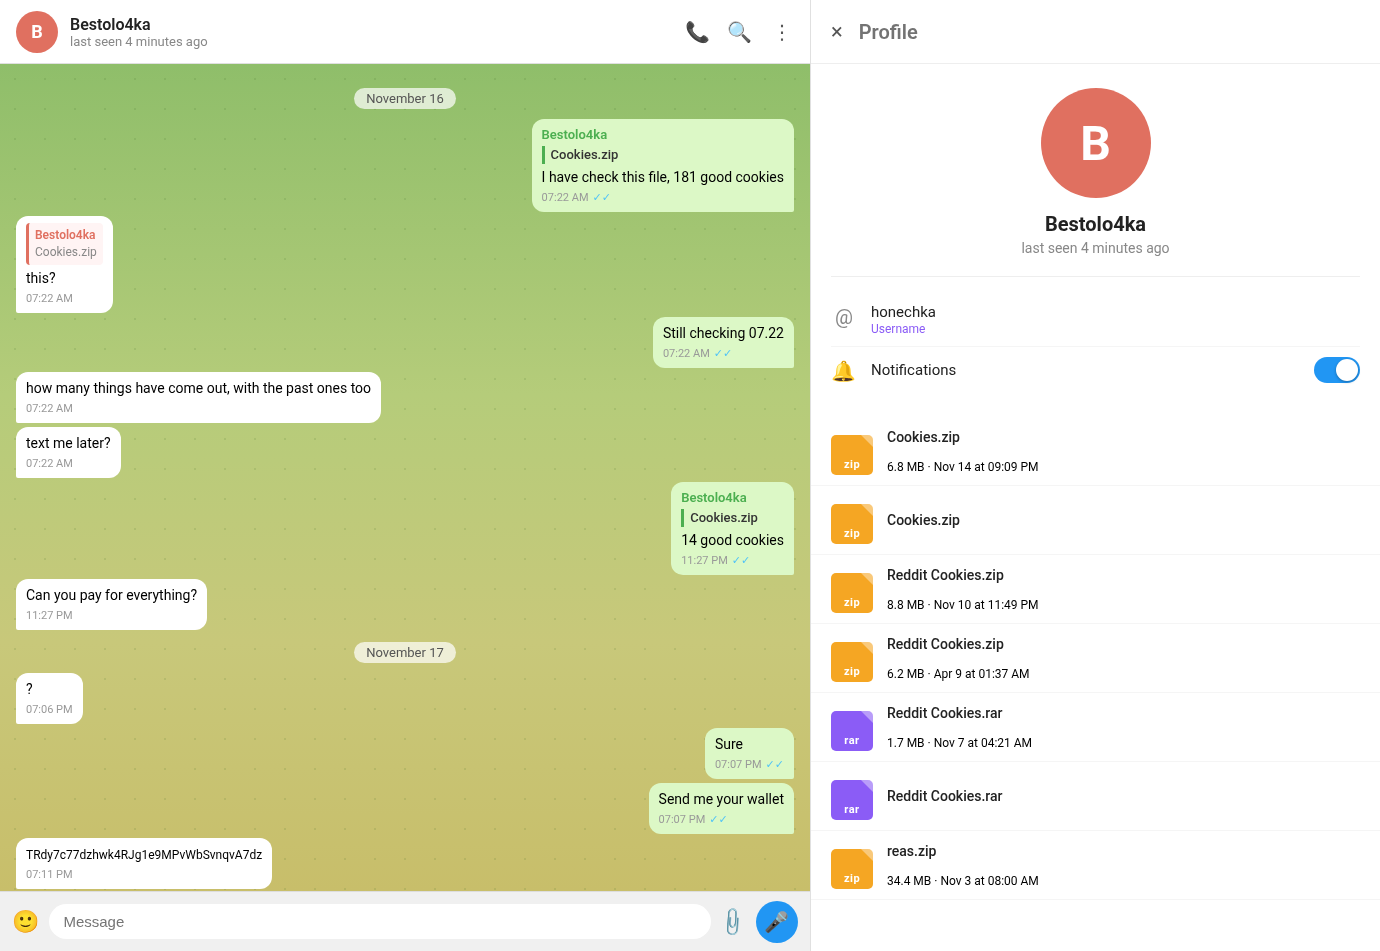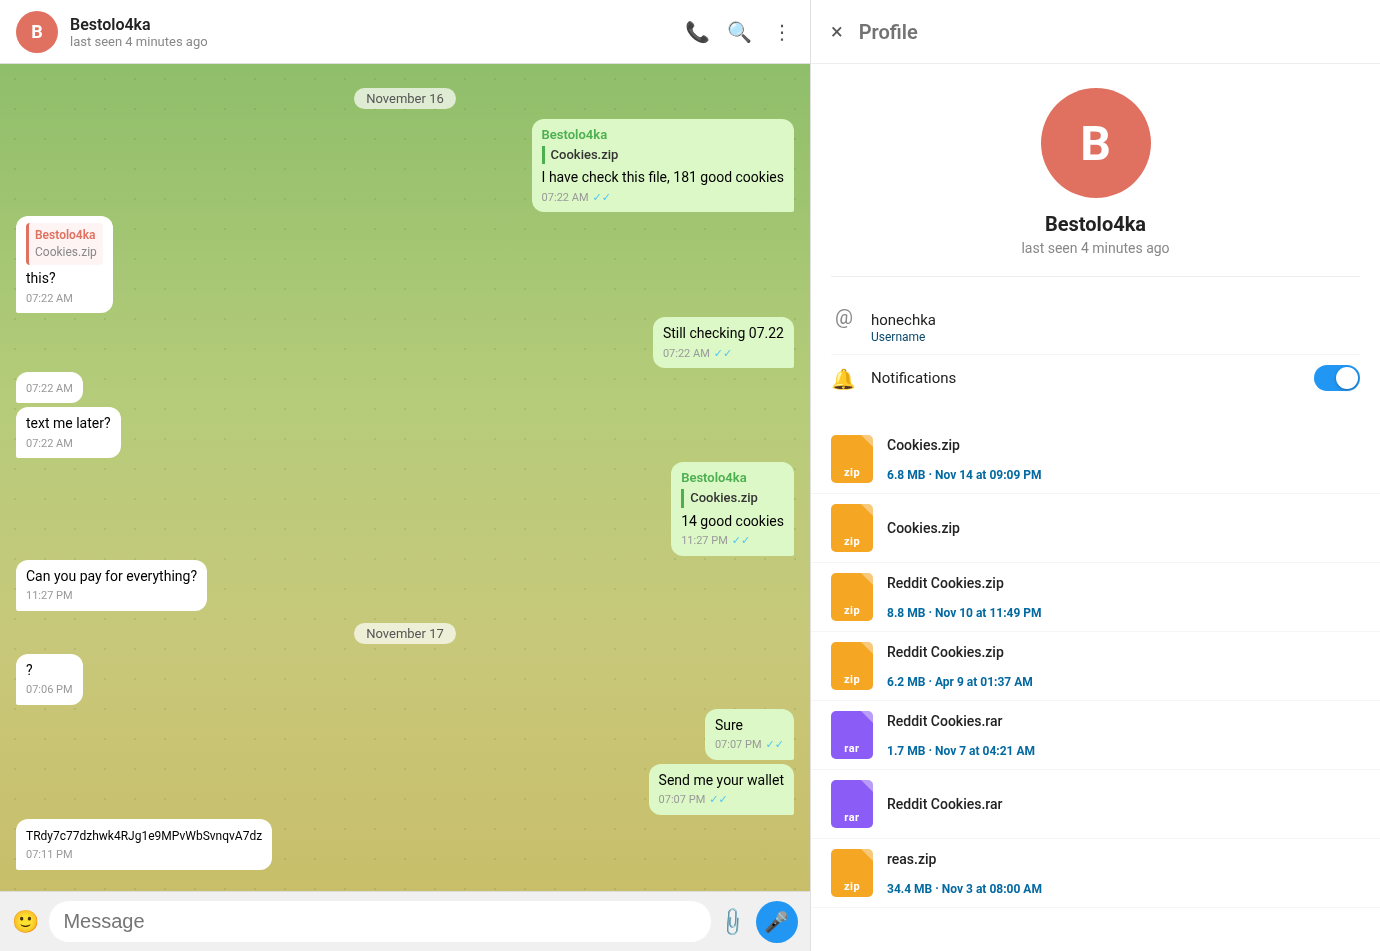--- a/index.html
+++ b/index.html
@@ -45,59 +45,59 @@
     .file-name { font-size: 13px; font-weight: 500; color: #333; border-left: 3px solid #4caf50; padding-left: 6px; margin-bottom: 4px; }
 
     
     .reply-bubble { background: #fff4f4; border-left: 3px solid #e07060; padding: 4px 6px; border-radius: 4px; margin-bottom: 4px; }
     .reply-name { font-size: 12px; color: #e07060; font-weight: 600; }
     .reply-file { font-size: 12px; color: #888; }
 
     
     .chat-input-area { display: flex; align-items: center; padding: 8px 12px; background: #f0f0f0; border-top: 1px solid #ddd; height: 60px; gap: 10px; }
     .emoji-btn { font-size: 22px; cursor: pointer; color: #888; flex-shrink: 0; }
-    .msg-input { flex: 1; border: none; background: #fff; border-radius: 20px; padding: 9px 14px; font-size: 20px; outline: none; color: #999; }
+    .msg-input { flex: 1; border: none; background: #fff; border-radius: 20px; padding: 9px 14px; font-size: 15px; outline: none; color: #999; }
     .attach-btn { font-size: 20px; cursor: pointer; color: #888; flex-shrink: 0; transform: rotate(45deg); display: inline-block; }
     .mic-btn { width: 42px; height: 42px; border-radius: 50%; background: #2196f3; display: flex; align-items: center; justify-content: center; cursor: pointer; flex-shrink: 0; }
     .mic-icon { color: #fff; font-size: 20px; }
 
     
     .profile-panel { flex: 1; background: #fff; display: flex; flex-direction: column; border-left: 1px solid #e0e0e0; height: 100%; }
     .profile-header { display: flex; align-items: center; padding: 14px 20px; border-bottom: 1px solid #eee; height: 64px; }
     .close-btn { font-size: 22px; cursor: pointer; color: #555; margin-right: 16px; }
     .profile-title { font-size: 20px; font-weight: 600; color: #737373; }
 
     .profile-body { padding: 24px 20px; display: flex; flex-direction: column; align-items: center; }
     .profile-avatar { width: 110px; height: 110px; border-radius: 50%; background: #e07060; display: flex; align-items: center; justify-content: center; color: #fff; font-size: 48px; font-weight: bold; margin-bottom: 14px; }
     .profile-name { font-size: 20px; font-weight: 700; color: #222; margin-bottom: 4px; }
     .profile-status { font-size: 14px; color: #888; margin-bottom: 20px; }
 
     .profile-info { width: 100%; border-top: 1px solid #eee; padding-top: 16px; }
     .info-row { display: flex; align-items: flex-start; gap: 14px; padding: 10px 0; border-bottom: 1px solid #f5f5f5; }
     .info-icon { font-size: 20px; color: #888; width: 26px; text-align: center; flex-shrink: 0; margin-top: 2px; }
-    .info-content { flex: 1; margin-top: 8px; }
+    .info-content { flex: 1; }
     .info-value { font-size: 15px; color: #222; }
-    .info-label { font-size: 12px; color: #0c4a6e; margin-top: 1px; }
+    .info-label { font-size: 12px; color: #8b5cf6; margin-top: 1px; }
     .toggle-row { display: flex; align-items: center; gap: 14px; padding: 10px 0; }
     .toggle-label { font-size: 15px; color: #222; flex: 1; }
     .toggle { width: 46px; height: 26px; background: #2196f3; border-radius: 13px; position: relative; cursor: pointer; flex-shrink: 0; }
     .toggle-dot { width: 22px; height: 22px; background: #fff; border-radius: 50%; position: absolute; top: 2px; right: 2px; box-shadow: 0 1px 3px rgba(0,0,0,0.3); }
 
     
     .files-list { flex: 1; overflow-y: auto; padding: 0 0 10px; }
     .file-item { display: flex; align-items: center; gap: 14px; padding: 10px 20px; border-bottom: 1px solid #f5f5f5; }
     .file-icon { width: 42px; height: 48px; border-radius: 4px; display: flex; align-items: flex-end; justify-content: center; position: relative; flex-shrink: 0; }
-    .file-icon-body { width: 42px; height: 48px; border-radius: 5px; display: flex; flex-direction: column; align-items: center; justify-content: flex-end; padding-bottom: 4px; position: relative; }
+    .file-icon-body { width: 42px; height: 40px; border-radius: 5px; display: flex; flex-direction: column; align-items: center; justify-content: flex-end; padding-bottom: 4px; position: relative; }
     .file-icon-body::before { content: ''; position: absolute; top: 0; right: 0; width: 12px; height: 12px; background: rgba(255,255,255,0.4); clip-path: polygon(0 0, 100% 100%, 100% 0); border-radius: 0 4px 0 0; }
     .file-ext { font-size: 11px; font-weight: 700; color: #fff; letter-spacing: 0.5px; }
     .file-zip { background: #f5a623; }
     .file-rar { background: #8b5cf6; }
     .file-info { flex: 1; }
     .file-item-name { font-size: 14px; font-weight: 500; color: #222; }
-    .file-item-meta { font-size: 12px; color: #0369a1; margin-top: 15px; font-weight: bold; }
+    .file-item-meta { font-size: 12px; color: #000000; margin-top: 15px; }
 
     
     .chat-bg-pattern { position: absolute; inset: 0; opacity: 0.12; background-image: radial-gradient(circle, #2a5f1a 1px, transparent 1px); background-size: 30px 30px; }
   </style>
 </head>
 <body>
 
 <div class="chat-panel">
 
   <div class="chat-header">
@@ -154,20 +154,21 @@
           <span>Still checking 07.22</span>
           <div class="bubble-meta">
             <span class="msg-time">07:22 AM</span>
             <span class="msg-checks">✓✓</span>
           </div>
         </div>
       </div>
 
       <div class="msg-row received">
         <div class="bubble received">
+          <span>how many things have come out, with the past ones too</span>
           <div class="bubble-meta">
             <span class="msg-time">07:22 AM</span>
           </div>
         </div>
       </div>
 
       <div class="msg-row received">
         <div class="bubble received">
           <span>text me later?</span>
           <div class="bubble-meta">

